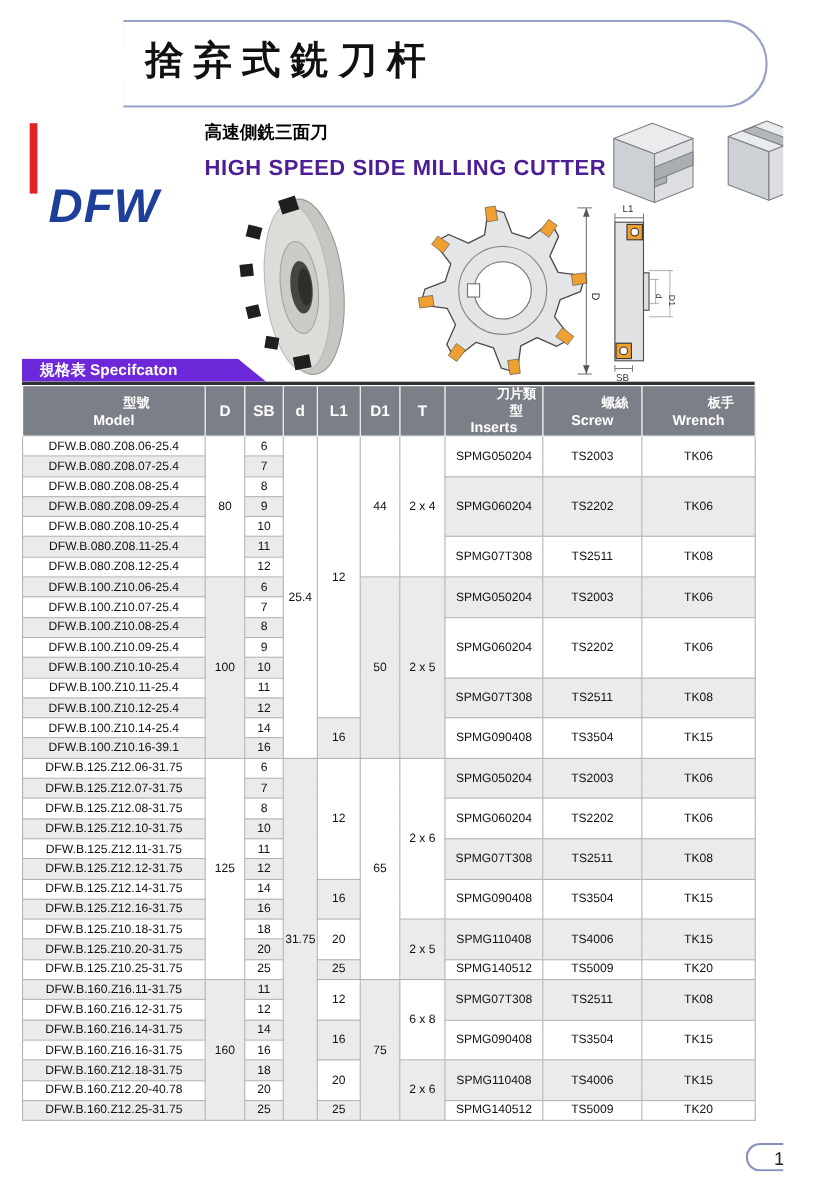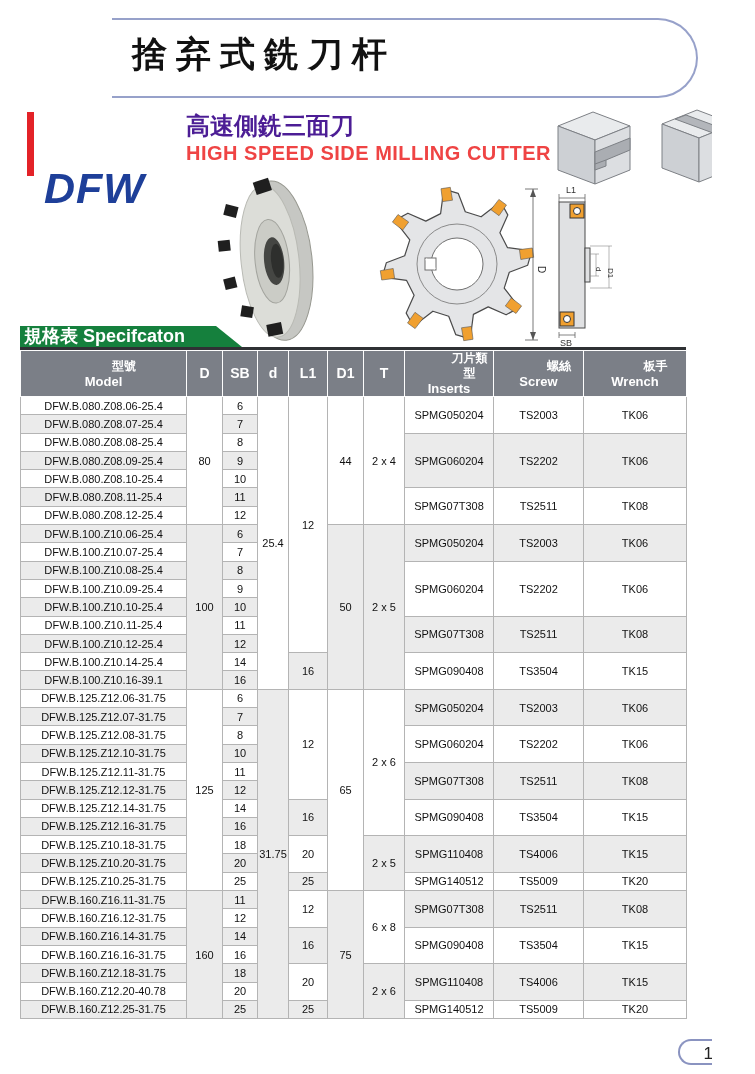--- a/index.html
+++ b/index.html
@@ -9,30 +9,30 @@
   
   .title-bracket{position:absolute;left:112px;top:18px;width:584px;height:76px;
     border:2px solid #97a1ca;border-left:none;border-radius:0 40px 40px 0;}
   .page-title{position:absolute;left:132px;top:31px;font-size:35px;font-weight:bold;
     letter-spacing:9px;color:#111;}
 
   
   .red-bar{position:absolute;left:27px;top:112px;width:7px;height:64px;background:#e32228;}
   .dfw{position:absolute;left:44px;top:116px;font-size:43px;font-weight:bold;
     font-style:italic;color:#1e3f99;letter-spacing:1px;margin-top:48px;}
-  .sub-zh{position:absolute;left:186px;top:110px;font-size:24px;font-weight:bold;color:#4c1d95;}
-  .sub-en{position:absolute;left:186px;top:142px;font-size:20px;font-weight:bold;color:#ef4444;letter-spacing:0.5px;}
+  .sub-zh{position:absolute;left:186px;top:110px;font-size:16px;font-weight:bold;color:#000000;}
+  .sub-en{position:absolute;left:186px;top:142px;font-size:20px;font-weight:bold;color:#4c1d95;letter-spacing:0.5px;}
 
   
   .svgbox{position:absolute;}
 
   
-  .spec-bar{position:absolute;left:20px;top:326px;width:222px;height:21px;background:#15803d;
+  .spec-bar{position:absolute;left:20px;top:326px;width:222px;height:21px;background:#6d28d9;
     clip-path:polygon(0 0,196px 0,100% 100%,0 100%);
-    color:#fff;font-size:18px;font-weight:bold;line-height:21px;padding-left:4px;box-sizing:border-box;}
+    color:#fff;font-size:14px;font-weight:bold;line-height:21px;padding-left:16px;box-sizing:border-box;}
   .spec-line{position:absolute;left:20px;top:347px;width:666px;height:3px;background:#2f3134;}
 
   
   table.spec{position:absolute;left:20px;top:350px;width:666px;border-collapse:collapse;table-layout:fixed;}
   table.spec th{background:#7b7f87;color:#fff;font-weight:bold;border:1px solid #fdfdfd;
     padding:0;height:40px;line-height:15px;vertical-align:middle;}
   table.spec th .zh{font-size:12px;display:block;padding-left:41px;}
   table.spec th .en{font-size:13px;display:block;}
   table.spec th.single{font-size:14px;}
   table.spec td{border:1px solid #b4b4b4;font-size:11px;text-align:center;padding:0;

